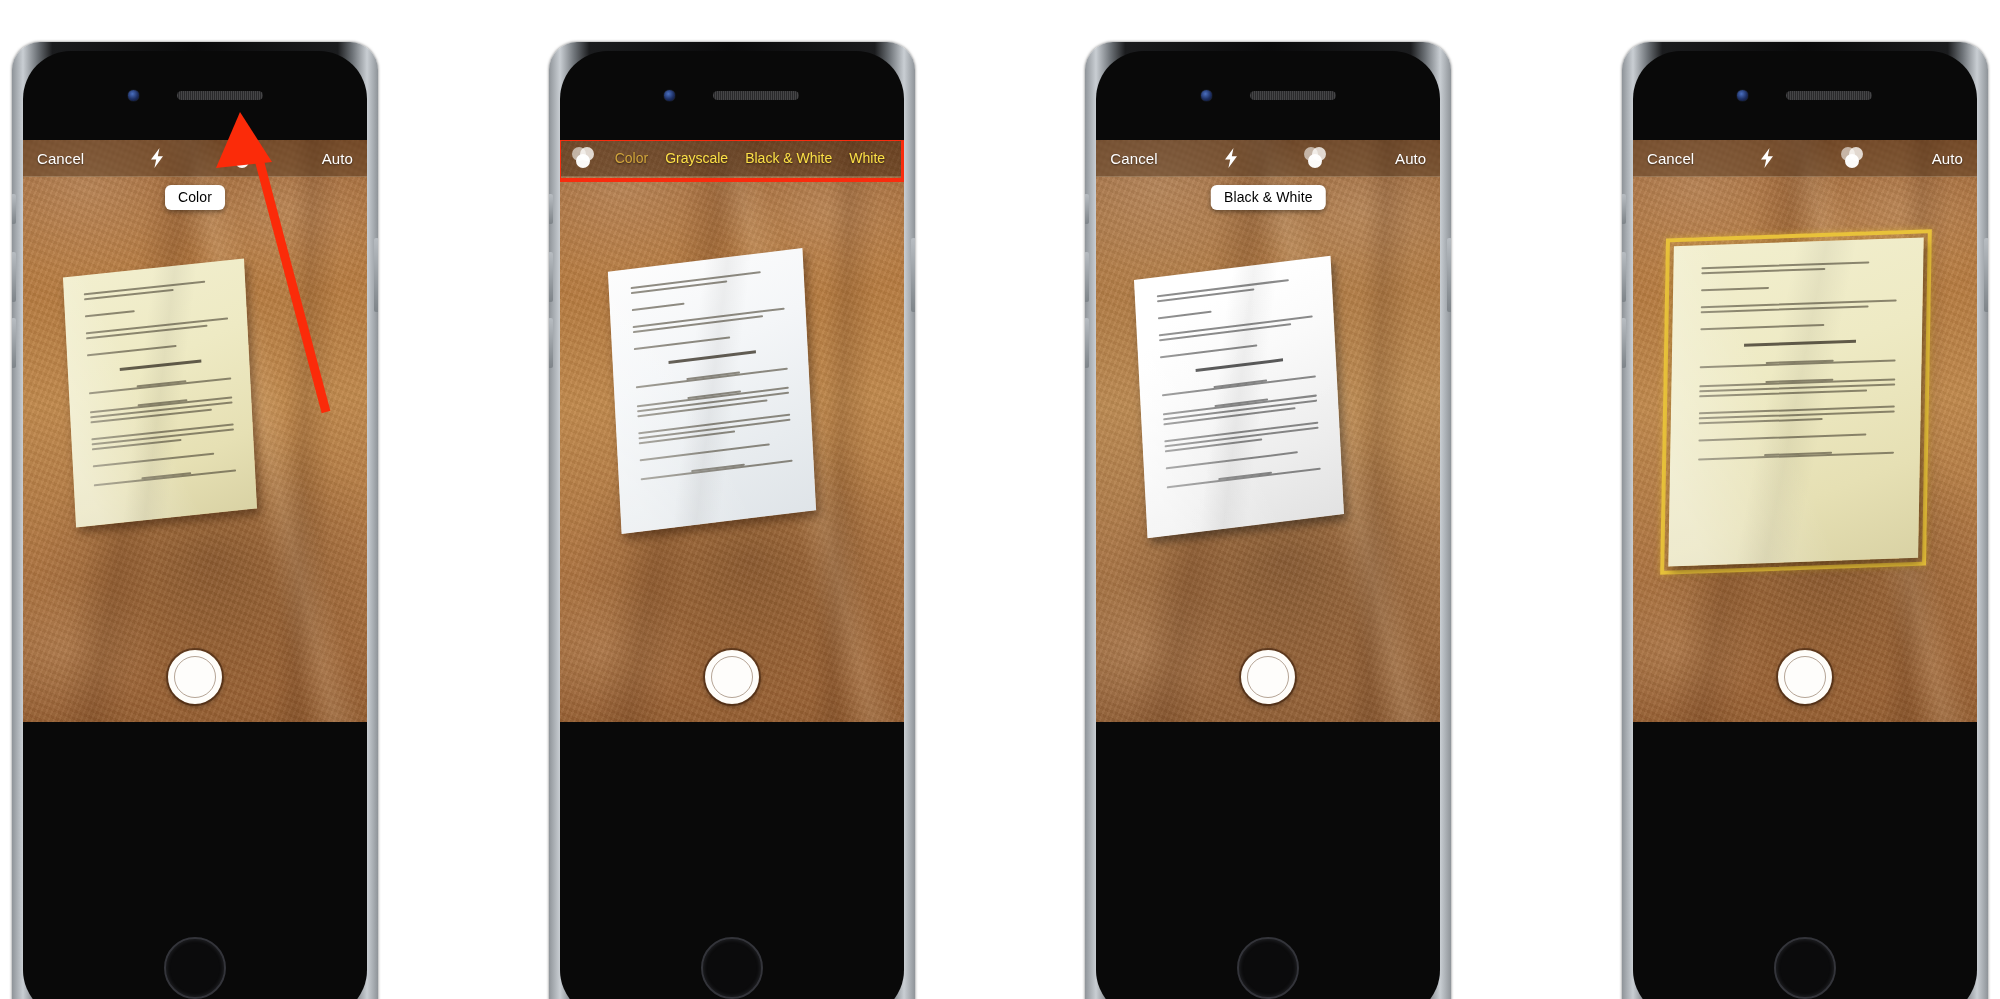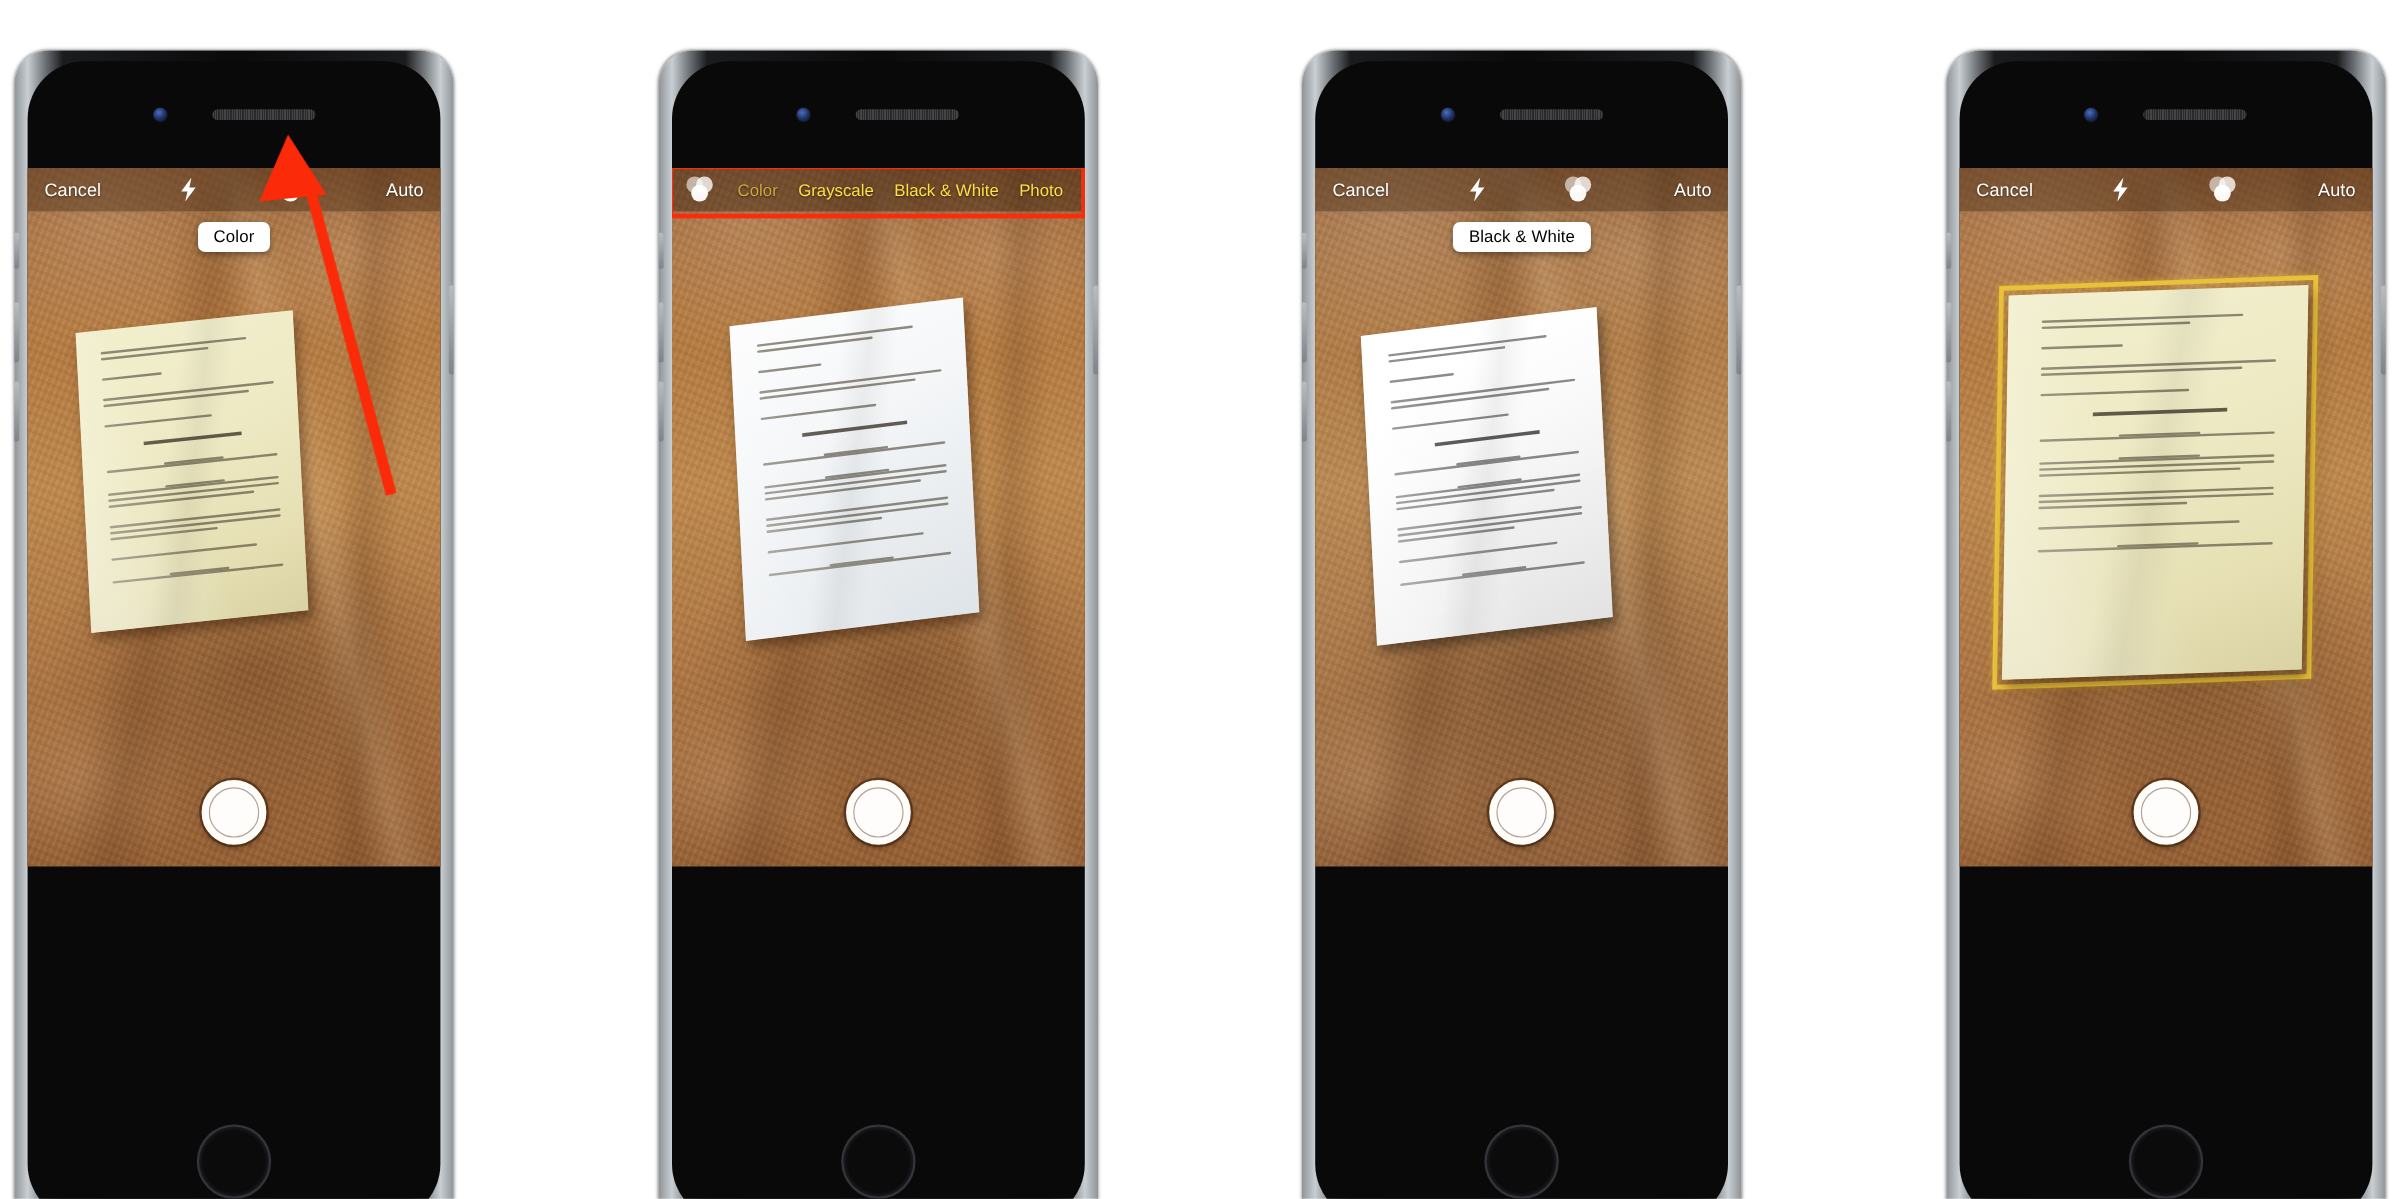--- a/index.html
+++ b/index.html
@@ -436,21 +436,21 @@
 
         <div class="filter-bar">
           <span class="filter-icon">
               <i></i>
               <i></i>
               <i></i>
             </span>
           <span class="filter-opt selected">Color</span>
           <span class="filter-opt">Grayscale</span>
           <span class="filter-opt">Black &amp; White</span>
-          <span class="filter-opt">Photo</span>
+          <span class="filter-opt">White</span>
         </div>
         <div class="redbox"></div>
 
         <div class="shutter"></div>
       </div>
 
       <div class="home-button"></div>
     </div>
   </div>
 

